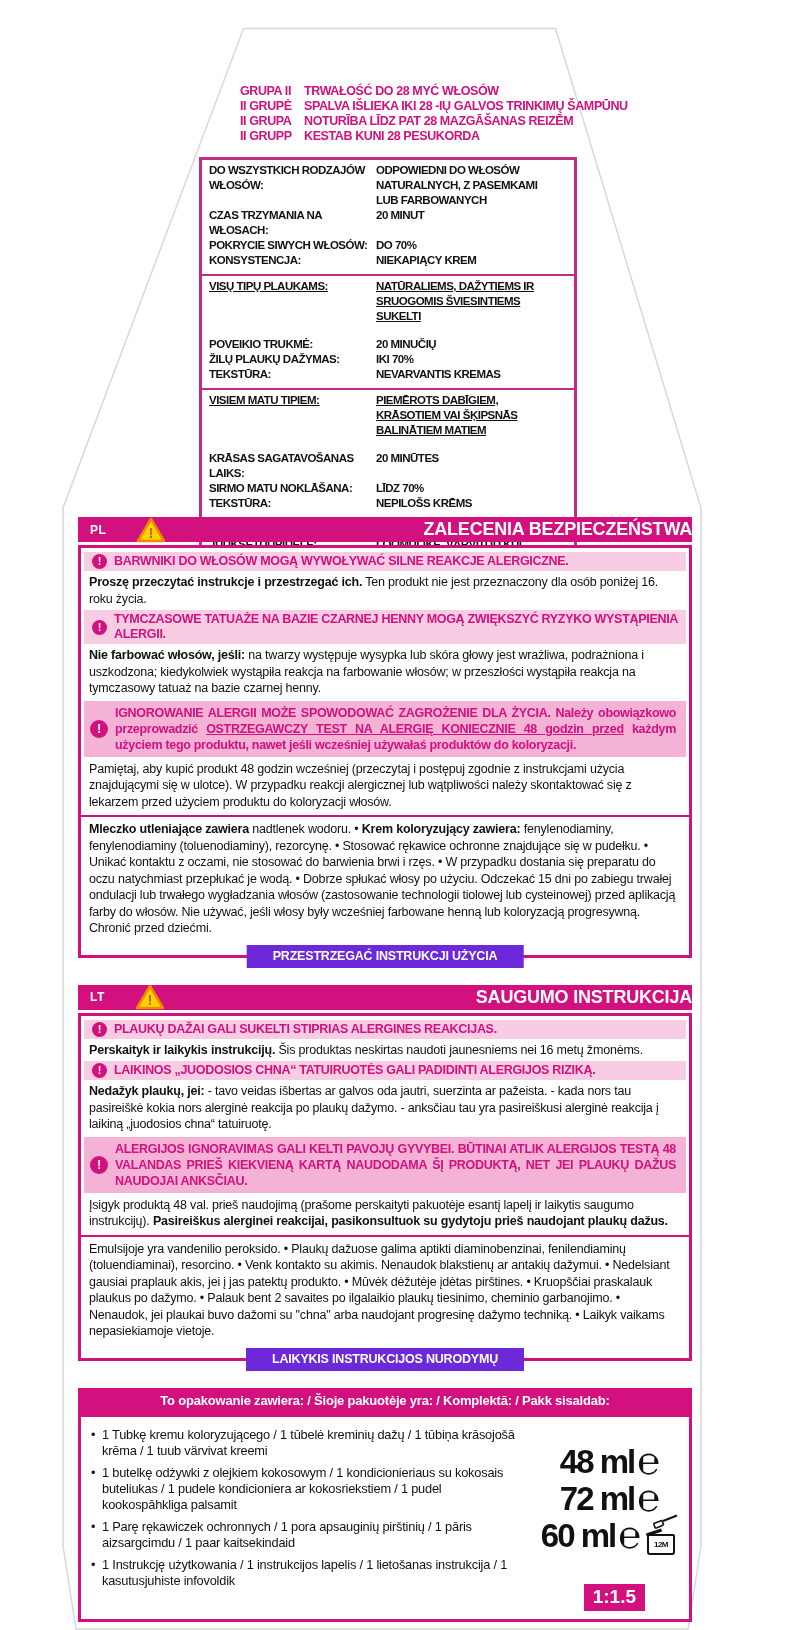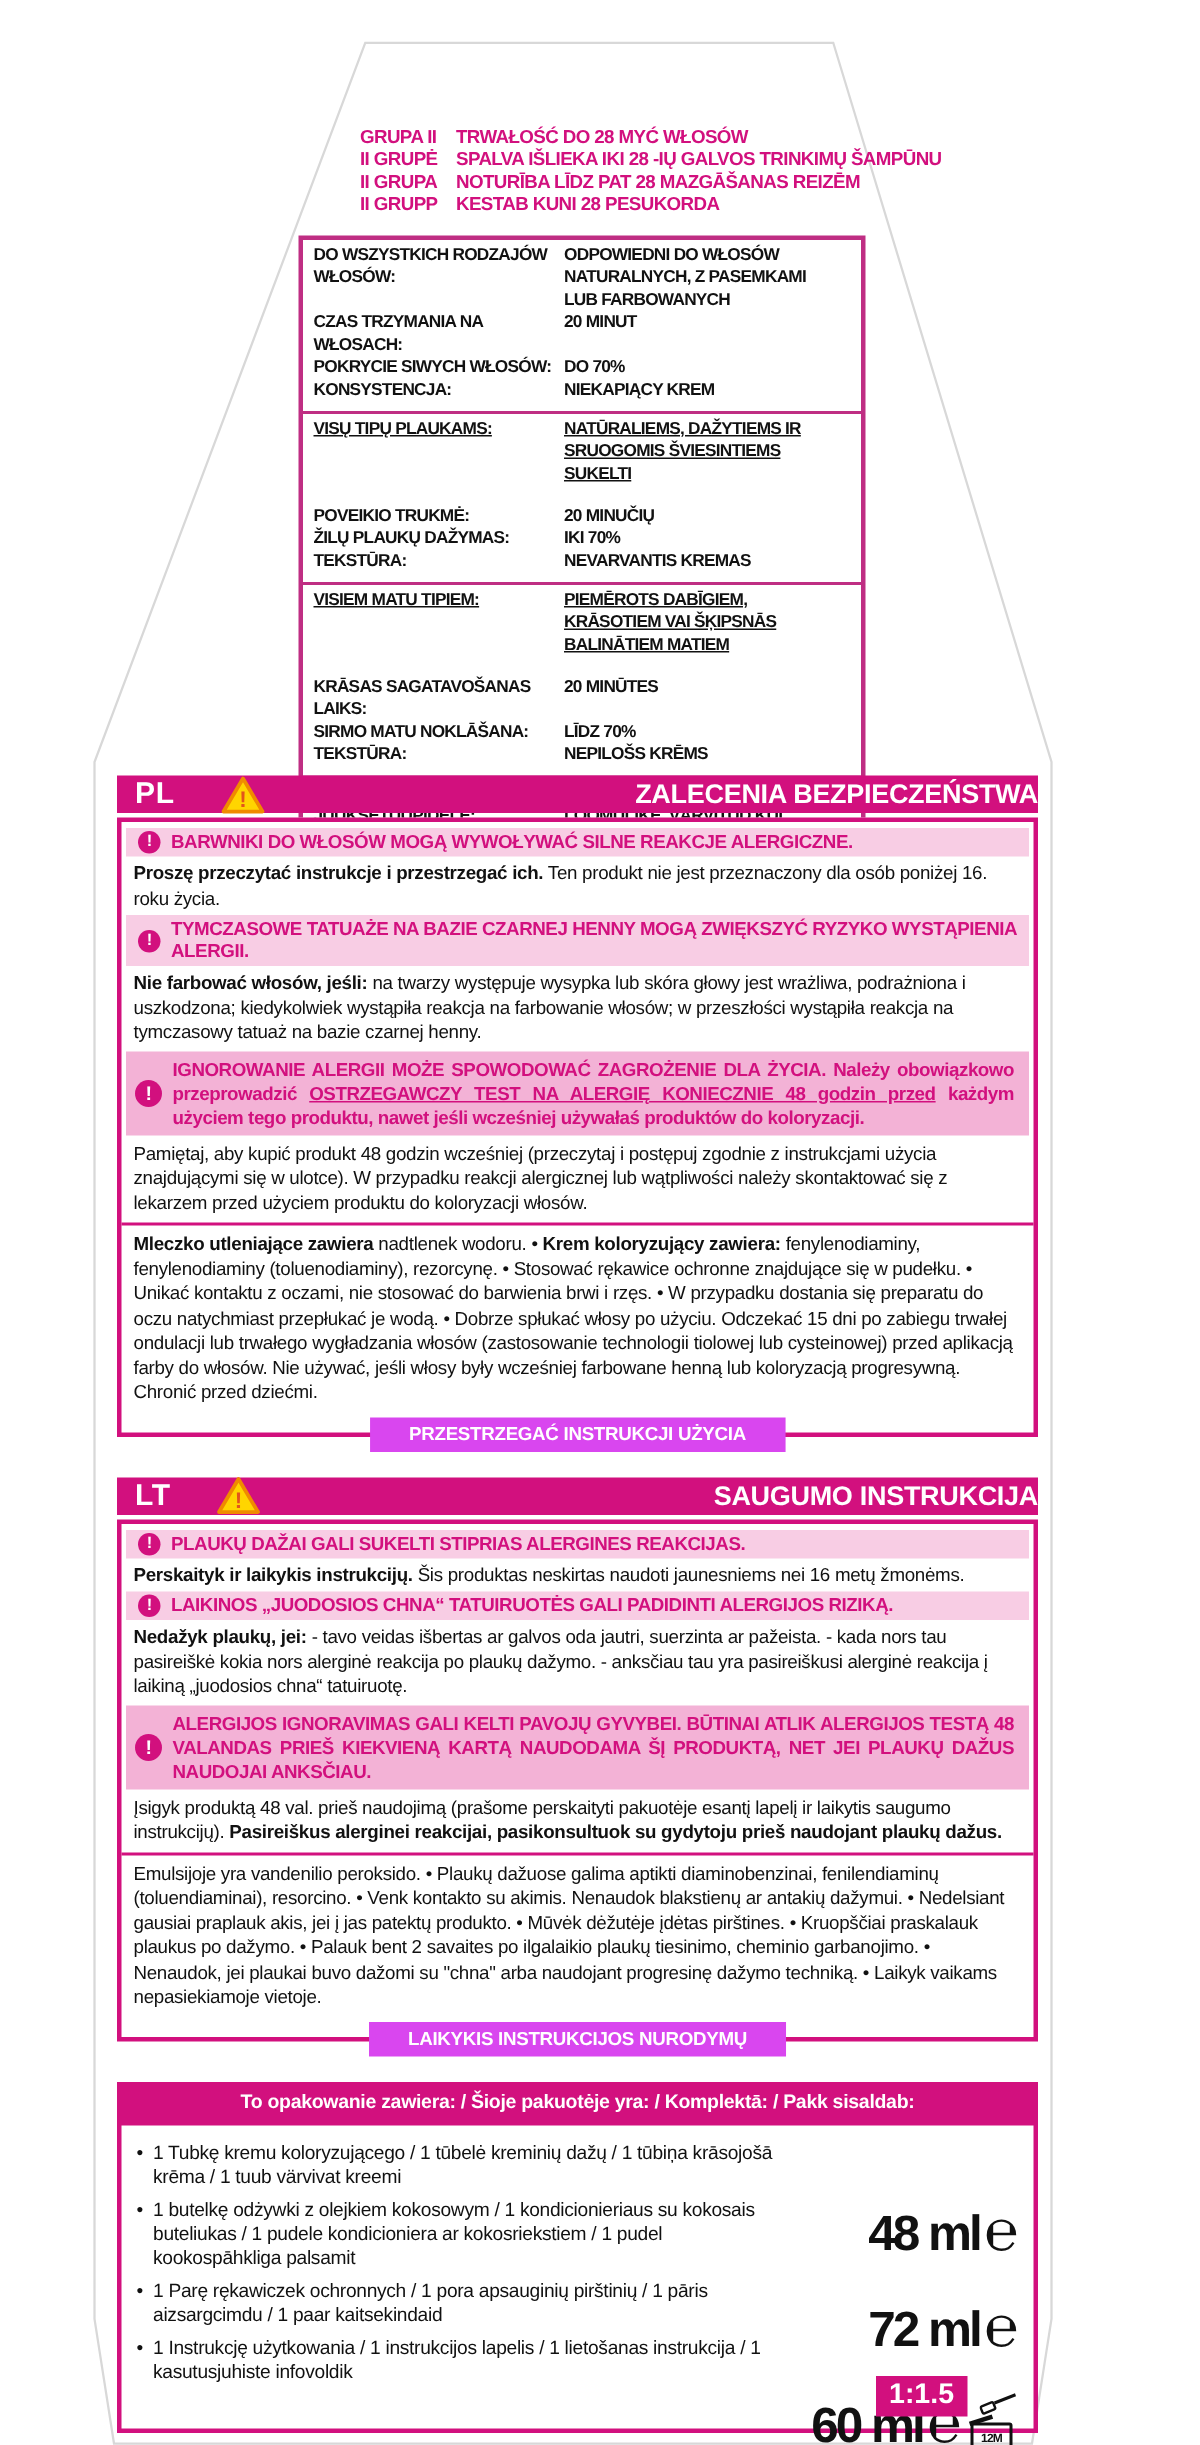--- a/index.html
+++ b/index.html
@@ -14,41 +14,41 @@
   .spec { position:absolute; top:157px; left:199px; width:378px; border:3px solid #bf2e83; z-index:2; background:#fff; box-sizing:border-box; }
   .spec-section { border-top:2px solid #bf2e83; padding:3px 12px 6px 7px; }
   .spec-section:first-child { border-top:none; }
   .spec-row { display:grid; grid-template-columns:162px 1fr; column-gap:5px; font-weight:bold; font-size:11.5px; line-height:15px; letter-spacing:-0.5px; }
   .spec-section.gap .spec-row:first-child { margin-bottom:13px;text-decoration:underline; }
 
   
   .main { position:absolute; top:517px; left:78px; width:614px; z-index:2; }
 
   .sec-bar { position:relative; background:#d2107e; height:25px; display:flex; align-items:center; margin-bottom:3px; }
-  .sec-code { color:#fff; font-weight:bold; font-size:20px; margin-left:12px; letter-spacing:0.5px; z-index:2;text-align:center; }
+  .sec-code { color:#fff; font-weight:bold; font-size:12px; margin-left:12px; letter-spacing:0.5px; z-index:2;text-align:center; }
   .warn-tri { margin-left:30px; z-index:2; }
   .sec-title { position:absolute; left:0; right:0; text-align:right; color:#fff; font-weight:bold; font-size:18px; letter-spacing:-0.2px; }
 
   .safety { border:3px solid #d2107e; position:relative; background:#fff; padding:2px 0 16px 0; margin-bottom:27px; }
   .hl-row { background:#f8cde4; display:flex; gap:7px; align-items:center; padding:2px 8px; color:#d2107e; font-weight:bold; font-size:12.5px; letter-spacing:-0.3px; margin:2px 3px; line-height:15px; }
   .bang { width:15px; height:15px; border-radius:50%; background:#d2107e; color:#fff; font-weight:bold; font-size:11px; display:flex; align-items:center; justify-content:center; flex:0 0 15px; line-height:15px; }
   .bang.big { width:18px; height:18px; flex:0 0 18px; font-size:13px; }
   .para { padding:1px 8px; margin:1px 0; font-size:12.5px; line-height:16.5px; color:#111; letter-spacing:-0.2px; }
   .alert-block { background:#f3b2d6; color:#d2107e; font-weight:bold; text-align:justify; padding:4px 10px 4px 6px; margin:3px 3px; display:flex; gap:7px; align-items:center; font-size:12.5px; line-height:16px; letter-spacing:-0.3px; }
   .divider { border-top:2px solid #d2107e; margin:4px 0 3px; }
-  .bottom-strip { position:absolute; bottom:-13px; left:50%; transform:translateX(-50%); background:#d946ef; color:#fff; font-weight:bold; font-size:12.5px; letter-spacing:-0.2px; padding:4px 26px 5px; white-space:nowrap; z-index:3; }
+  .bottom-strip { position:absolute; bottom:-13px; left:50%; transform:translateX(-50%); background:#6d28d9; color:#fff; font-weight:bold; font-size:12.5px; letter-spacing:-0.2px; padding:4px 26px 5px; white-space:nowrap; z-index:3; }
 
   
   .contents-bar { background:#d2107e; color:#fff; text-align:center; font-weight:bold; font-size:13px; letter-spacing:-0.2px; padding:5px 0 6px; margin-top:24px; }
   .contents-box { border:3px solid #d2107e; position:relative; padding:4px 10px 10px; min-height:188px; background:#fff; }
   .bullets { width:438px; font-size:12.8px; line-height:16px; color:#111; letter-spacing:-0.2px; }
   .bullet { margin:6px 0; padding-left:11px; position:relative; }
   .bullet::before { content:"•"; position:absolute; left:0; top:0; }
   .vols { position:absolute; right:10px; top:26px; text-align:right; }
-  .vol-line { display:flex; align-items:center; justify-content:flex-end; line-height:37px; height:37px;margin-top:27px; }
+  .vol-line { display:flex; align-items:center; justify-content:center; line-height:37px; height:37px; }
   .vol-value { font-size:33px; font-weight:bold; letter-spacing:-2px; }
   .vol-e { font-size:38px; font-weight:normal; margin-left:3px; line-height:34px; }
   .vol-icons { position:relative; width:34px; height:40px; margin-left:4px; }
   .jar { width:24px; height:17px; border:2px solid #111; border-radius:2px 2px 3px 3px; position:absolute; left:2px; bottom:0; font-size:8px; font-weight:bold; display:flex; align-items:center; justify-content:center; letter-spacing:-0.5px; }
   .jar::before { content:""; position:absolute; top:-5px; left:-3px; width:16px; height:3px; background:#111; transform:rotate(-18deg); }
   .brush { position:absolute; right:0; top:-2px; }
   .ratio { position:absolute; right:44px; bottom:8px; background:#d2107e; color:#fff; font-weight:bold; font-size:19px; padding:2px 9px 3px; letter-spacing:0; }
 </style>
 </head>
 <body>

